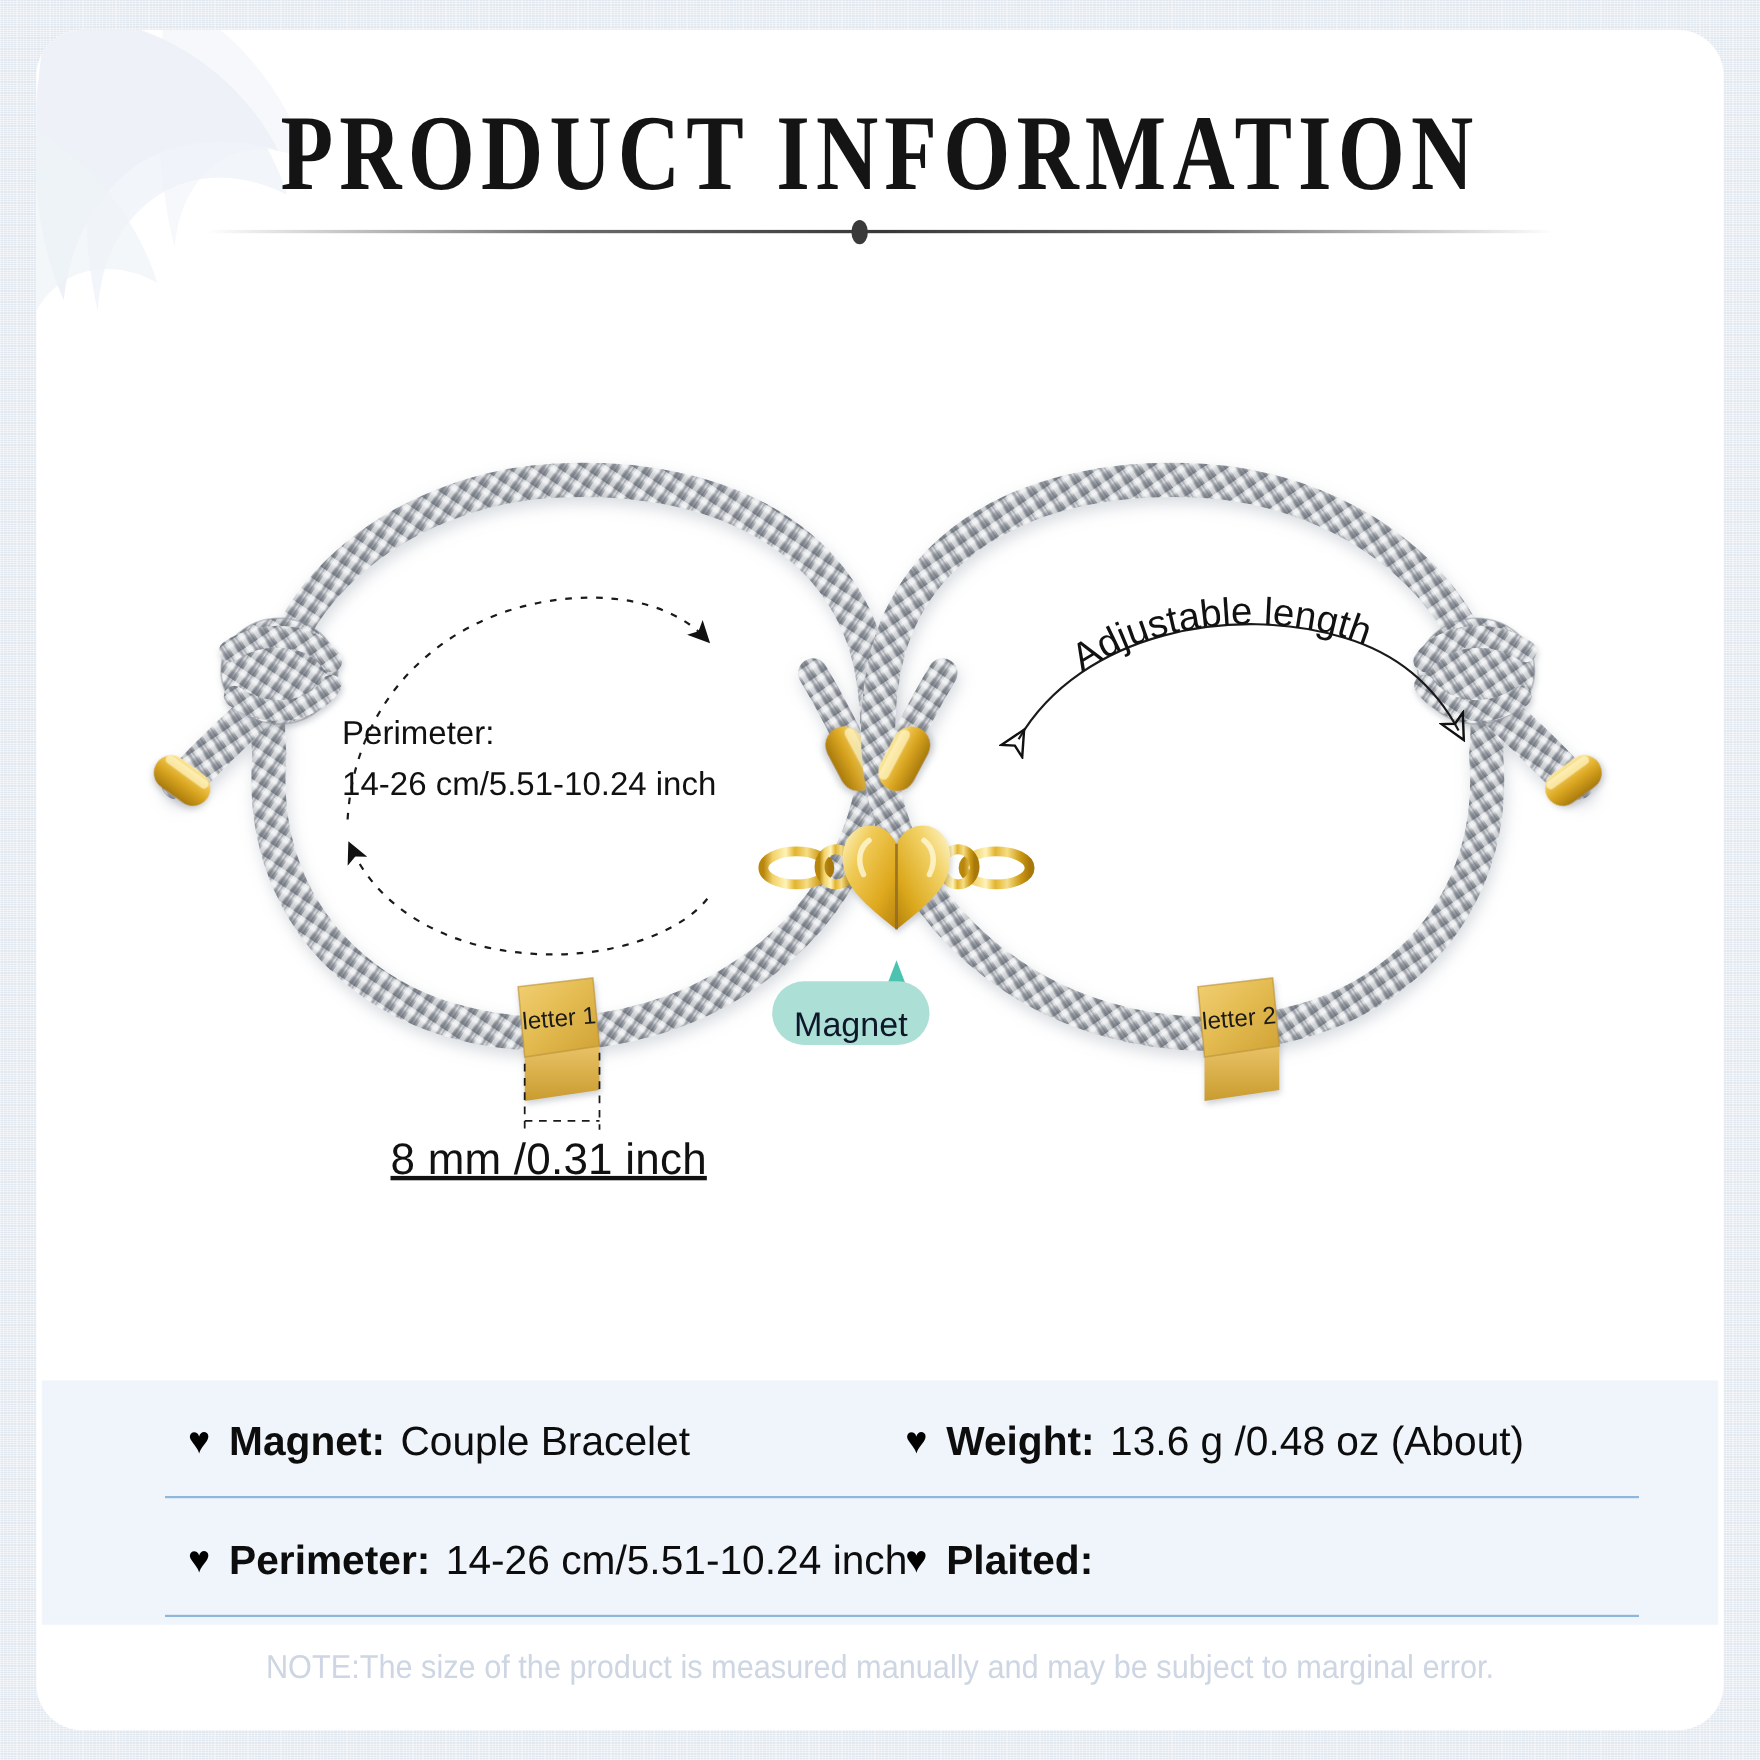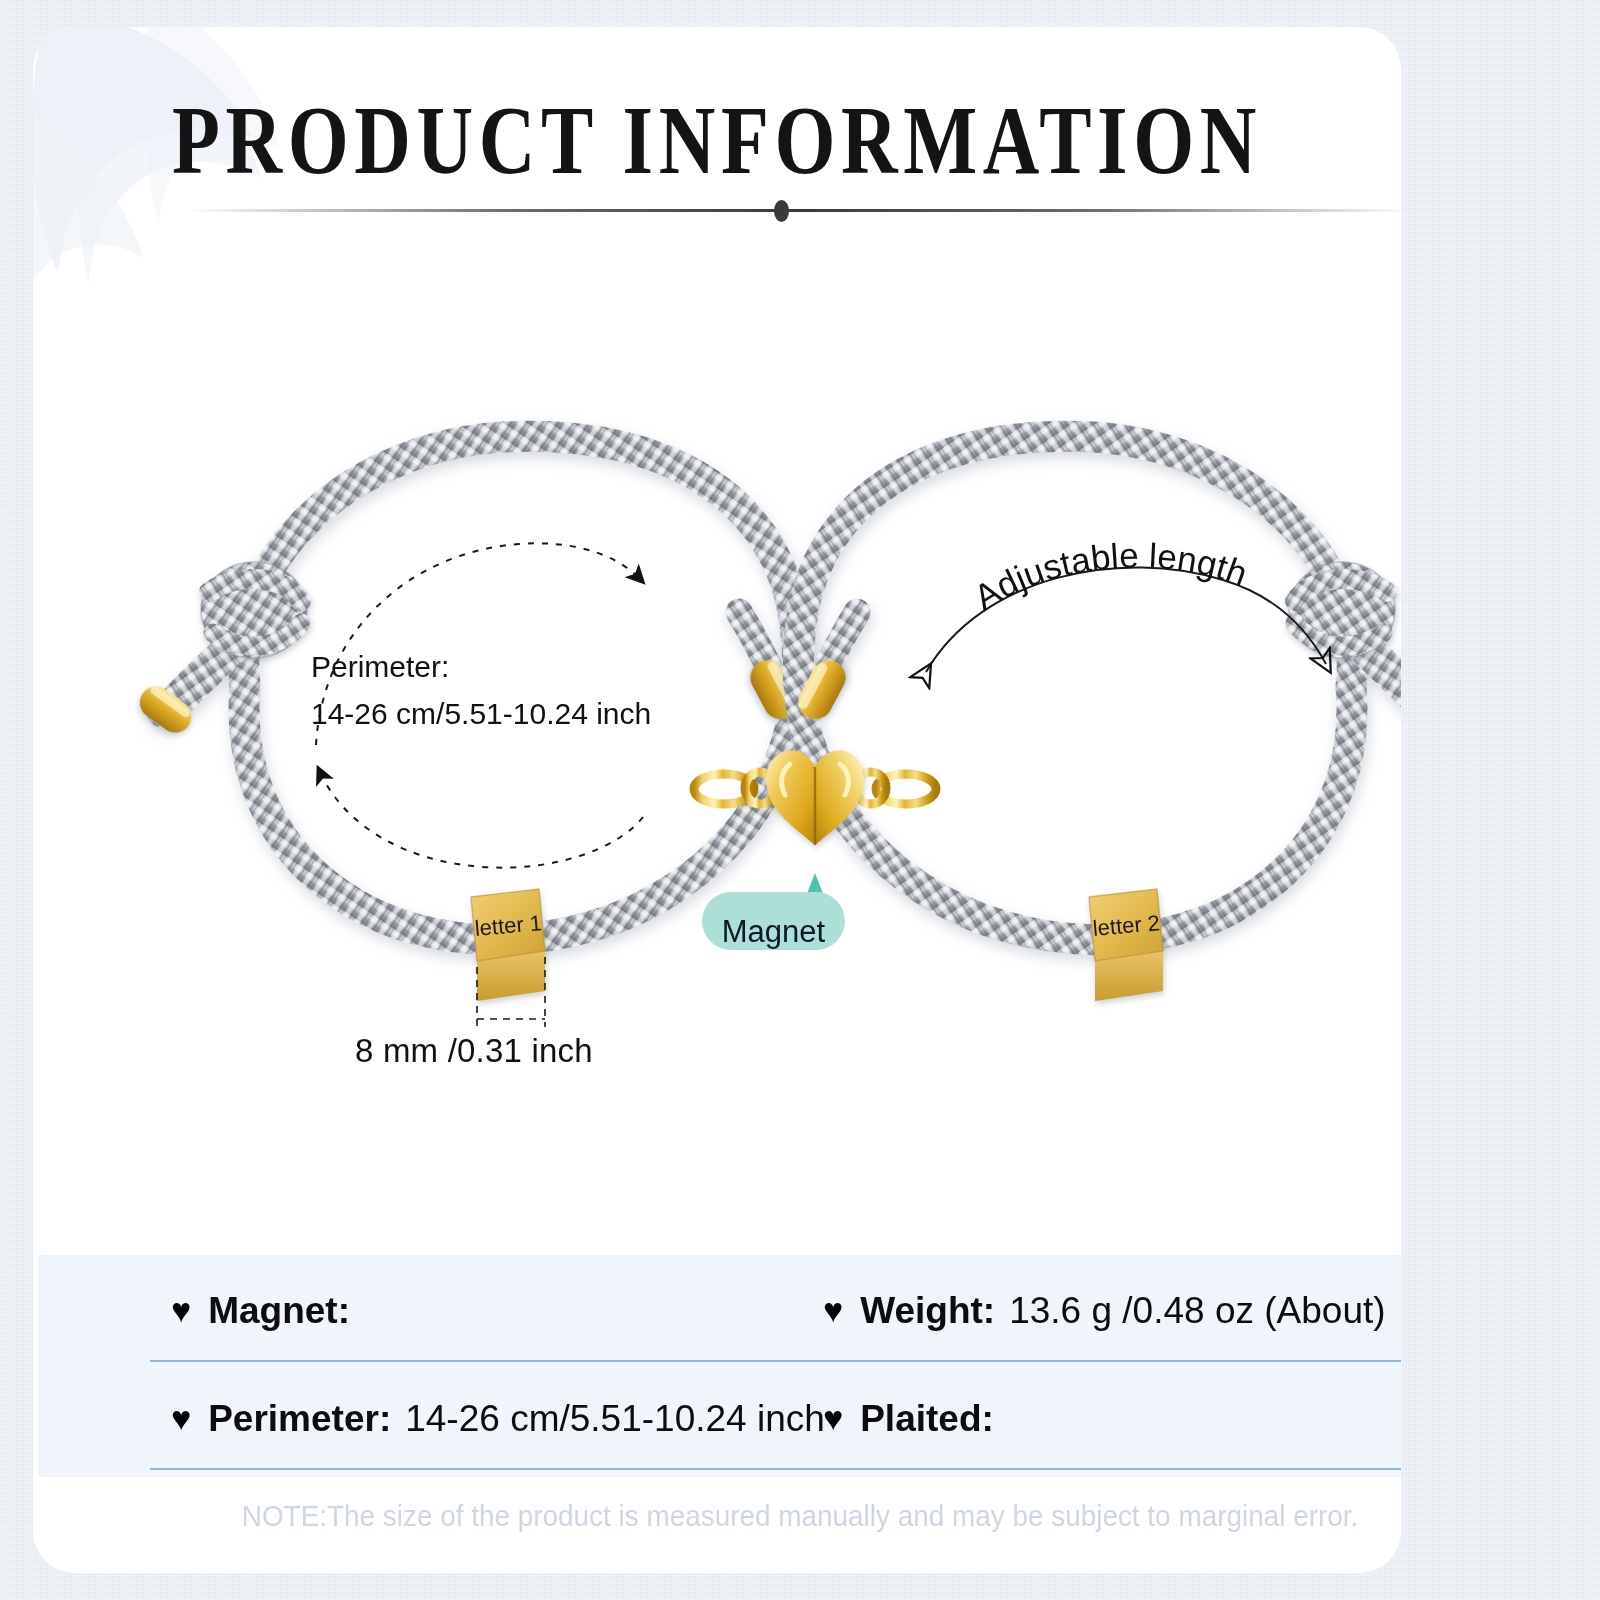--- a/index.html
+++ b/index.html
@@ -18,21 +18,21 @@
     position:absolute; inset:0;
     background-image:
       repeating-linear-gradient(0deg,rgba(255,255,255,.45) 0 1px,rgba(0,0,0,0) 1px 2px),
       repeating-linear-gradient(90deg,rgba(255,255,255,.35) 0 1px,rgba(0,0,0,0) 1px 3px);
     pointer-events:none;
   }
 
   .card{
     position:absolute;
     left:33px; top:27px;
-    width:1368px; height:1546px;
+    width:1534px; height:1546px;
     background:#ffffff;
     border-radius:42px;
     overflow:hidden;
   }
 
   
   .leaf-wm{ position:absolute; left:-30px; top:-40px; width:340px; height:360px;
             opacity:1; pointer-events:none; }
 
   
@@ -61,21 +61,21 @@
 
   
   .stage{ position:absolute; left:0; top:0; width:1534px; height:1546px; }
   .stage svg{ position:absolute; left:0; top:0; }
 
   
   .anno{ position:absolute; color:#111; font-family:"Liberation Sans",sans-serif; }
 
   .perim-anno{ left:278px; top:617px; width:400px; font-size:30px; line-height:1.55; }
 
-  .mm-anno{ left:322px; top:1005px; font-size:33px; letter-spacing:.2px; }
+  .mm-anno{ left:322px; top:1005px; font-size:40px; letter-spacing:.2px;text-decoration:underline; }
 
   .magnet-pill{
     position:absolute; left:669px; top:865px;
     width:143px; height:58px;
     background:#ace0d6;
     border-radius:29px;
     display:flex; align-items:flex-end; justify-content:center;
     font-size:31px; color:#0f172a;
   }
 
@@ -346,20 +346,21 @@
   <div class="magnet-pill">
     <span>Magnet</span>
   </div>
 
   <div class="spec-panel">
 
     <div class="spec-row r1">
       <div class="spec-cell left">
         <span class="heart">♥</span>
         <span class="spec-label">Magnet:</span>
+        <span class="spec-value">Couple Bracelet</span>
       </div>
       <div class="spec-cell right">
         <span class="heart">♥</span>
         <span class="spec-label">Weight:</span>
         <span class="spec-value">13.6 g /0.48 oz (About)</span>
       </div>
     </div>
 
     <div class="spec-rule a"></div>
 

